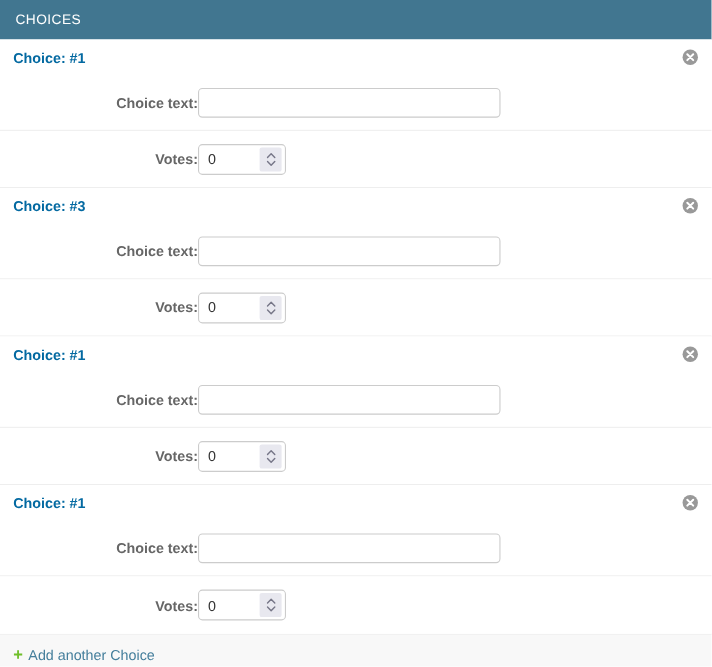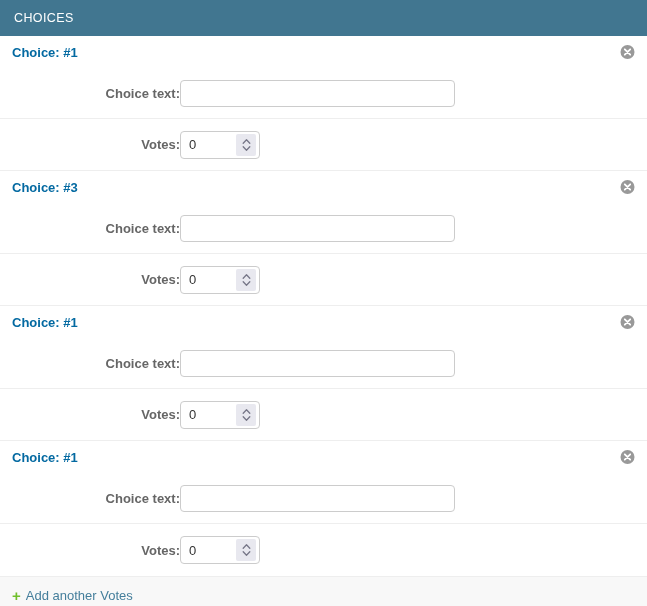--- a/index.html
+++ b/index.html
@@ -305,16 +305,16 @@
             <path d="M1.2 6.2 L4.5 2.8 L7.8 6.2" fill="none" stroke="#777788" stroke-width="1.3" stroke-linecap="round" stroke-linejoin="round"></path>
             <path d="M1.2 9.8 L4.5 13.2 L7.8 9.8" fill="none" stroke="#777788" stroke-width="1.3" stroke-linecap="round" stroke-linejoin="round"></path>
           </svg>
         </span>
       </div>
     </div>
   </div>
 
   <div class="add-row">
     <span class="plus-icon">+</span>
-    <a class="add-link">Add another Votes</a>
+    <a class="add-link">Add another Choice</a>
   </div>
 
 </div>
 
 </body></html>

